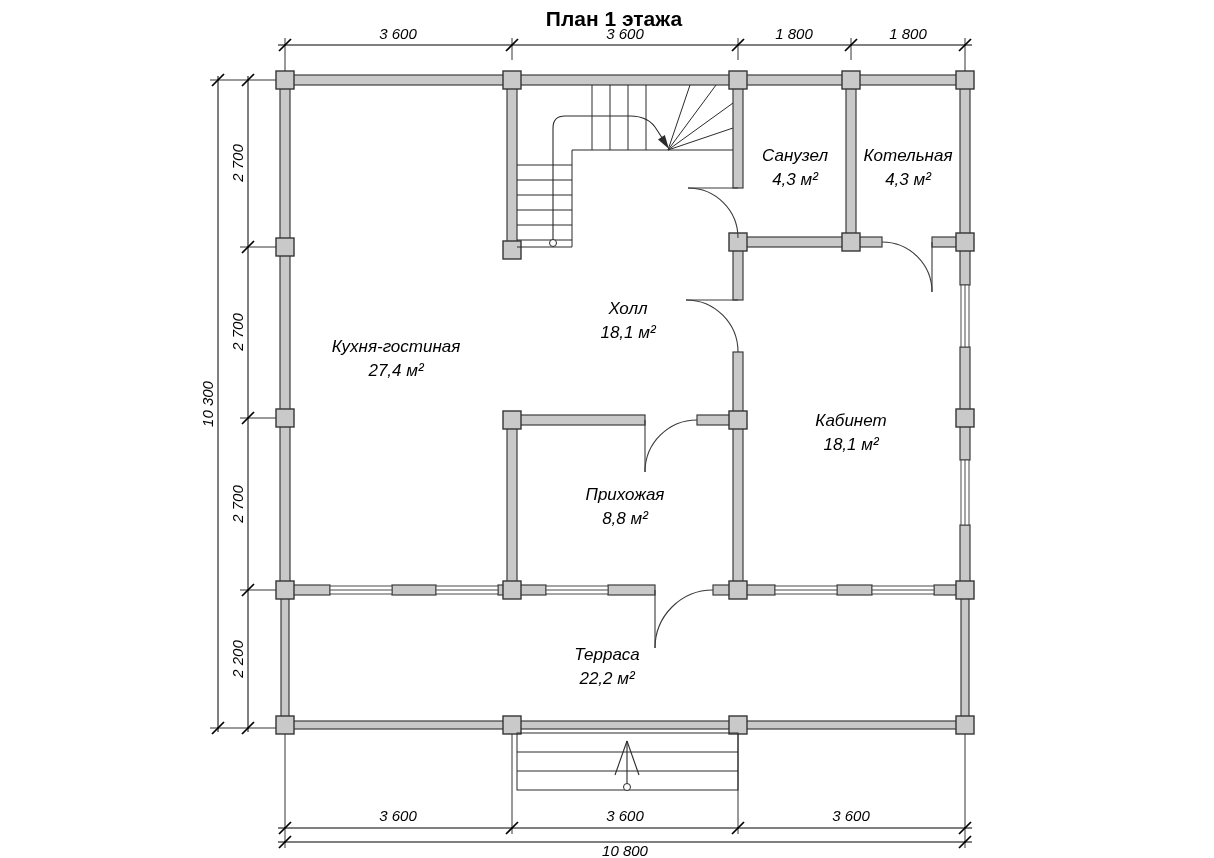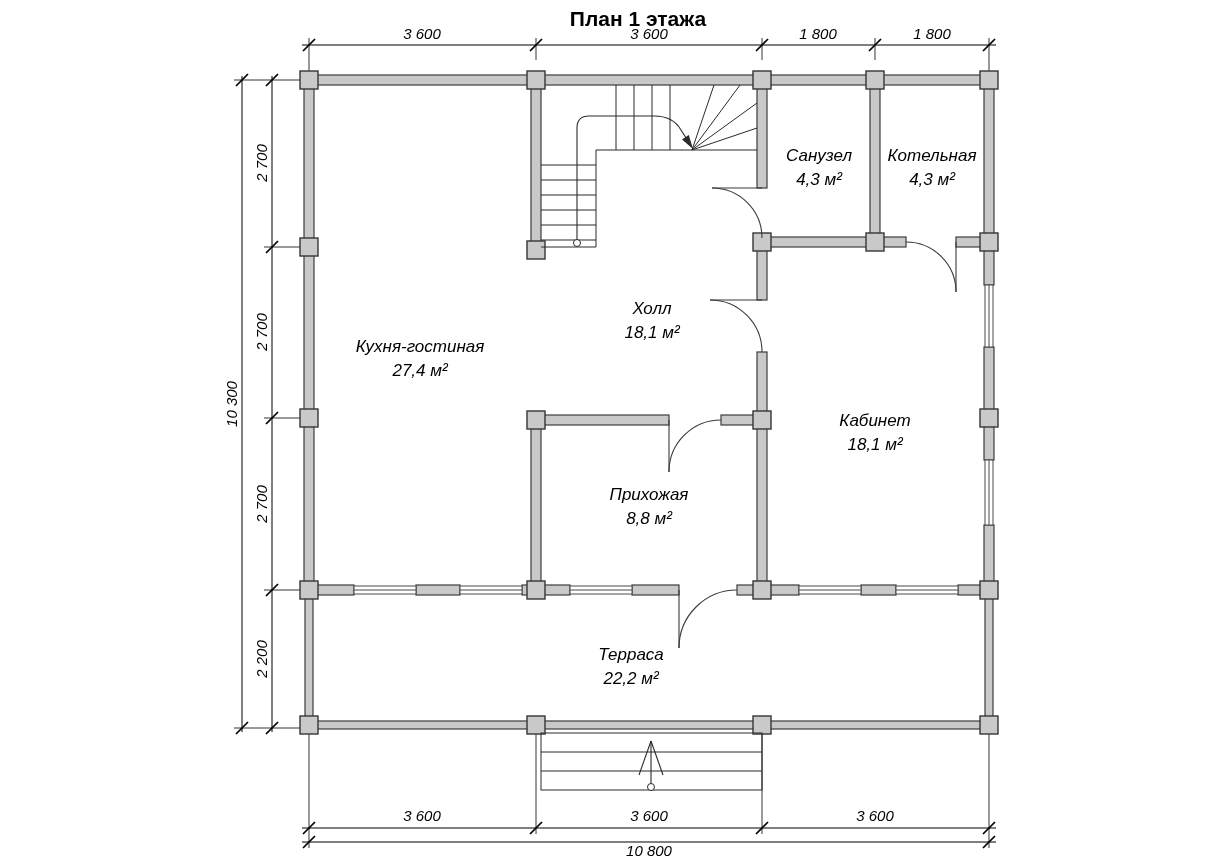--- a/index.html
+++ b/index.html
@@ -1,16 +1,16 @@
 <!DOCTYPE html>
 <html><head>
 <meta charset="utf-8">
 <style>
   html,body{margin:0;padding:0;background:#ffffff;}
-  .page{position:relative;width:1106px;height:858px;background:#ffffff;overflow:hidden;margin-left:24px;}
+  .page{position:relative;width:1106px;height:858px;background:#ffffff;overflow:hidden;}
   svg text{font-family:"Liberation Sans",sans-serif;fill:#000;}
   .t-title{font-size:21px;font-weight:bold;text-anchor:middle;}
   .t-room{font-size:17px;font-style:italic;text-anchor:middle;}
   .t-dim{font-size:15px;font-style:italic;text-anchor:middle;}
   .wall{fill:#c9c9c9;stroke:#3c3c3c;stroke-width:1.2;}
   .post{fill:#c9c9c9;stroke:#353535;stroke-width:1.4;}
   .win{fill:#ffffff;stroke:#4a4a4a;stroke-width:1;}
   .winline{stroke:#4a4a4a;stroke-width:1;}
   .door{fill:none;stroke:#3a3a3a;stroke-width:1.1;}
   .stair{stroke:#2b2b2b;stroke-width:1;fill:none;}

